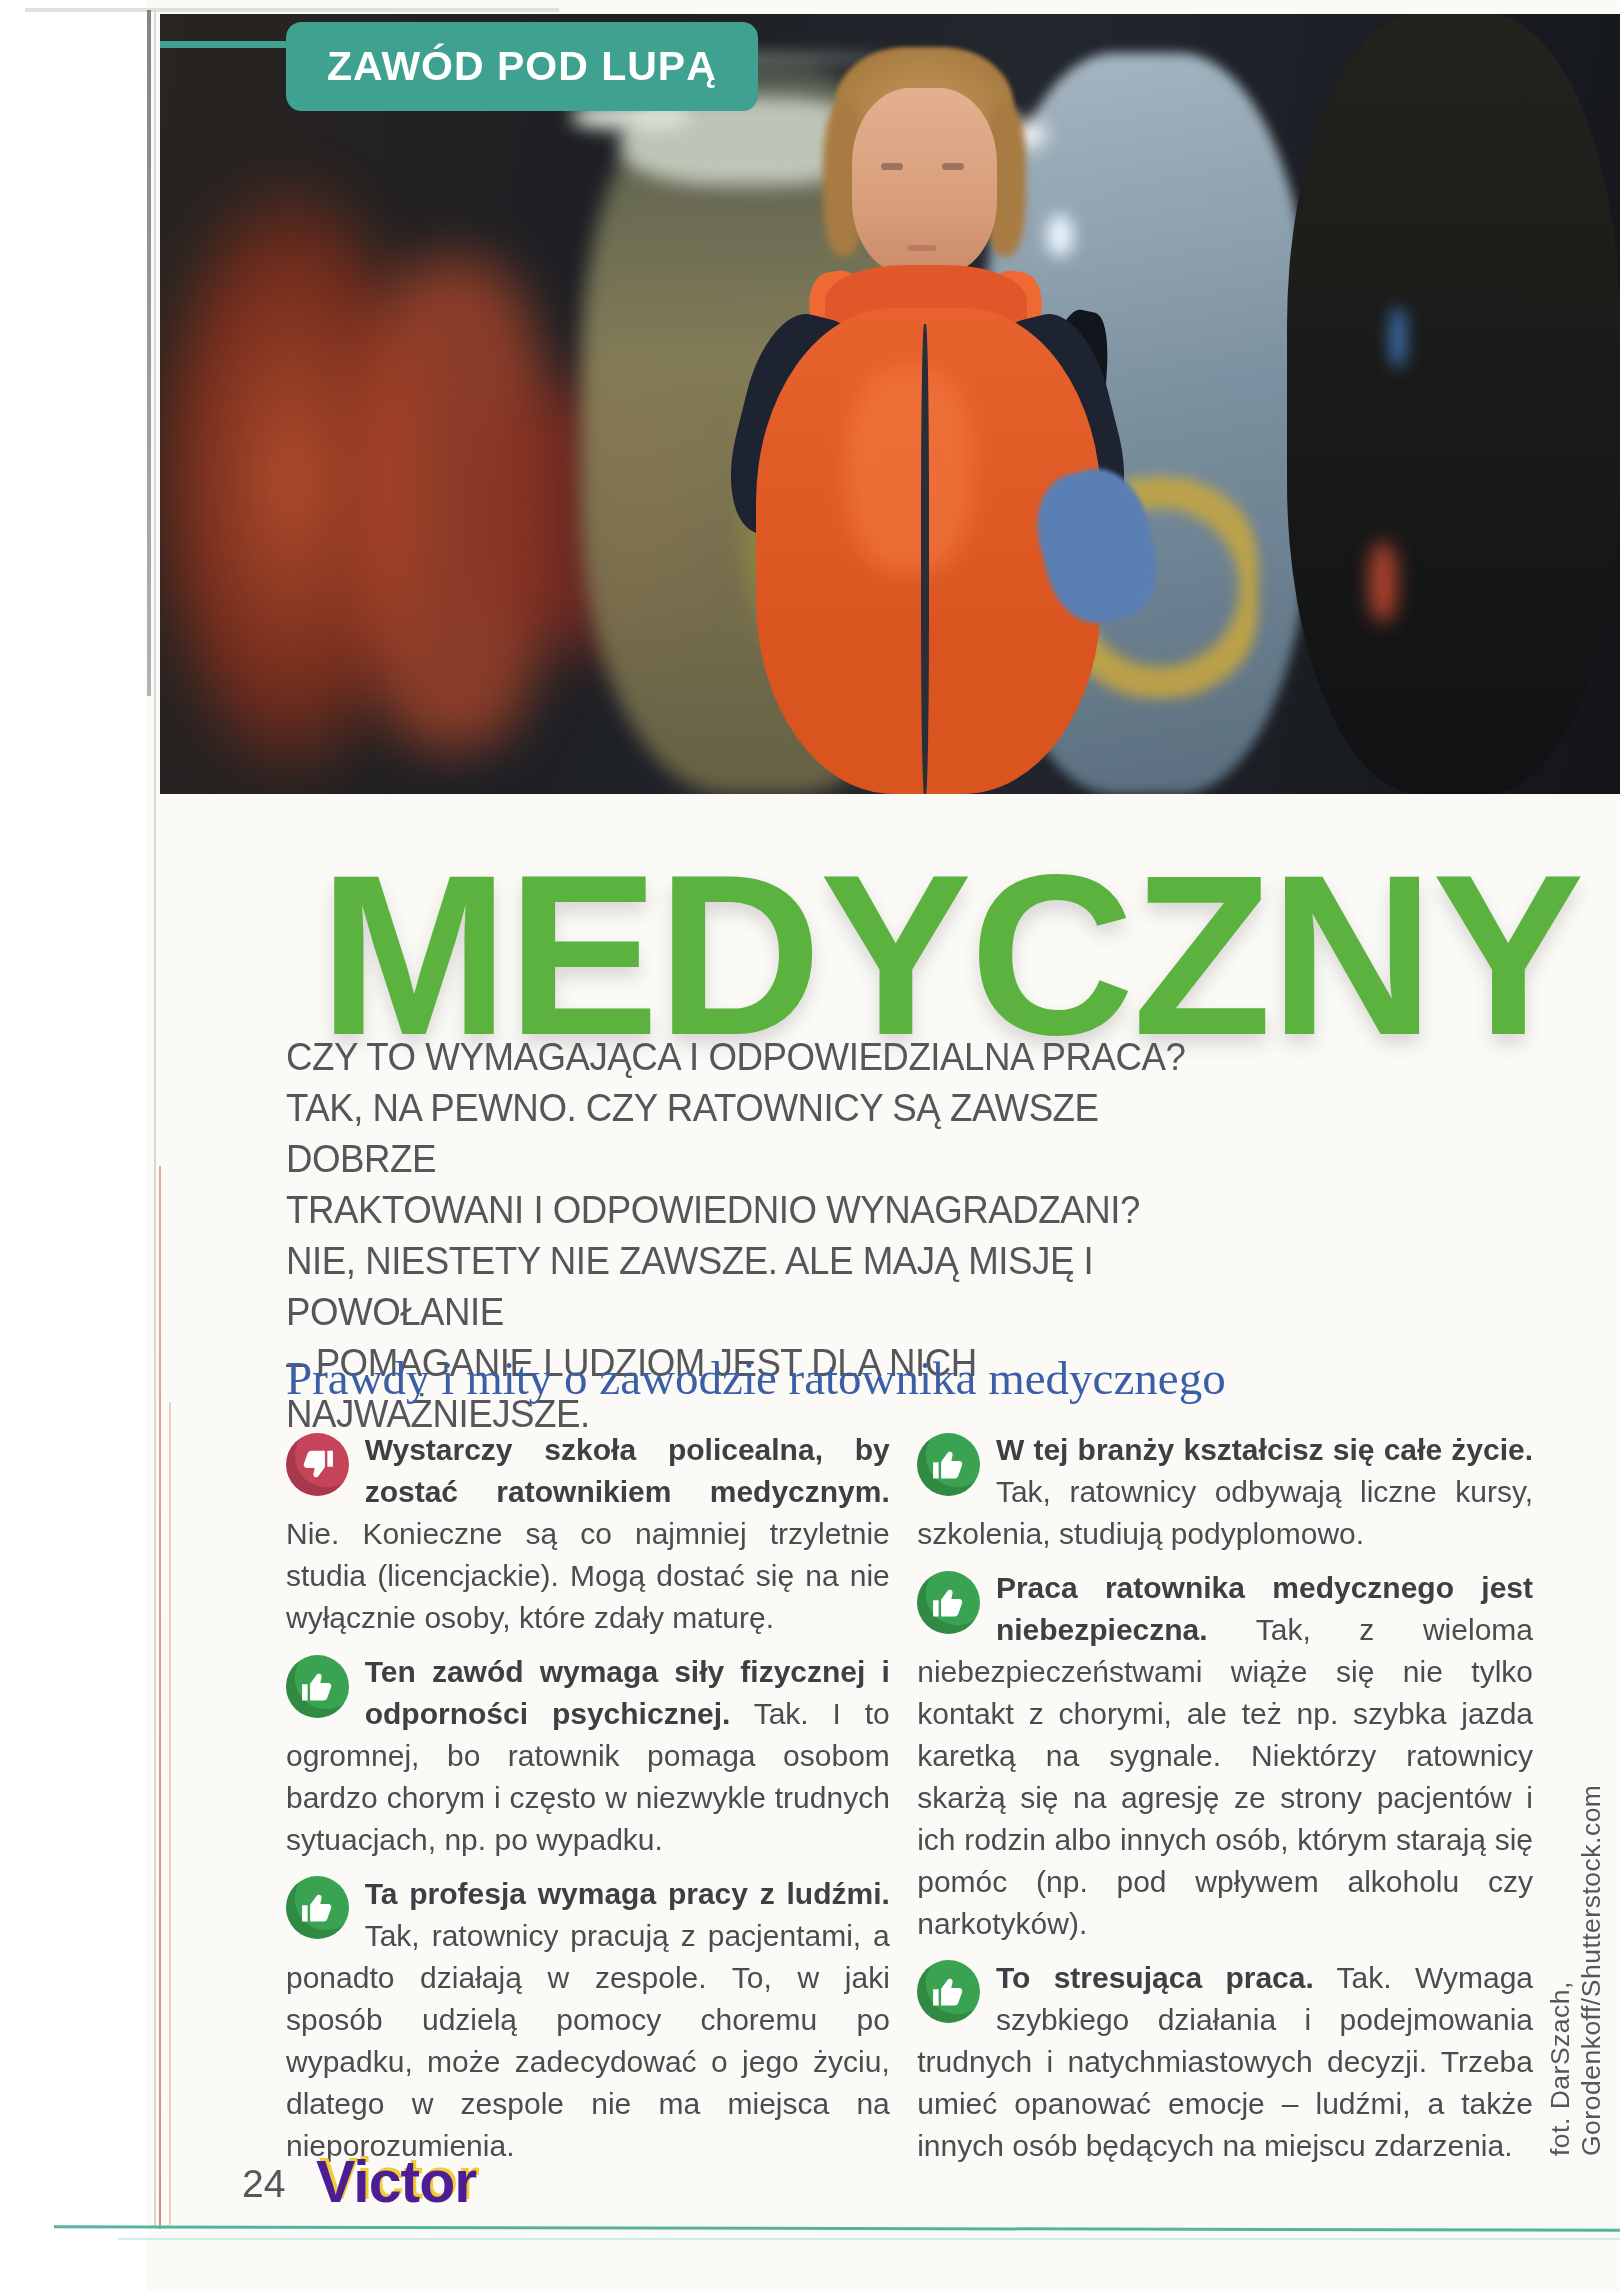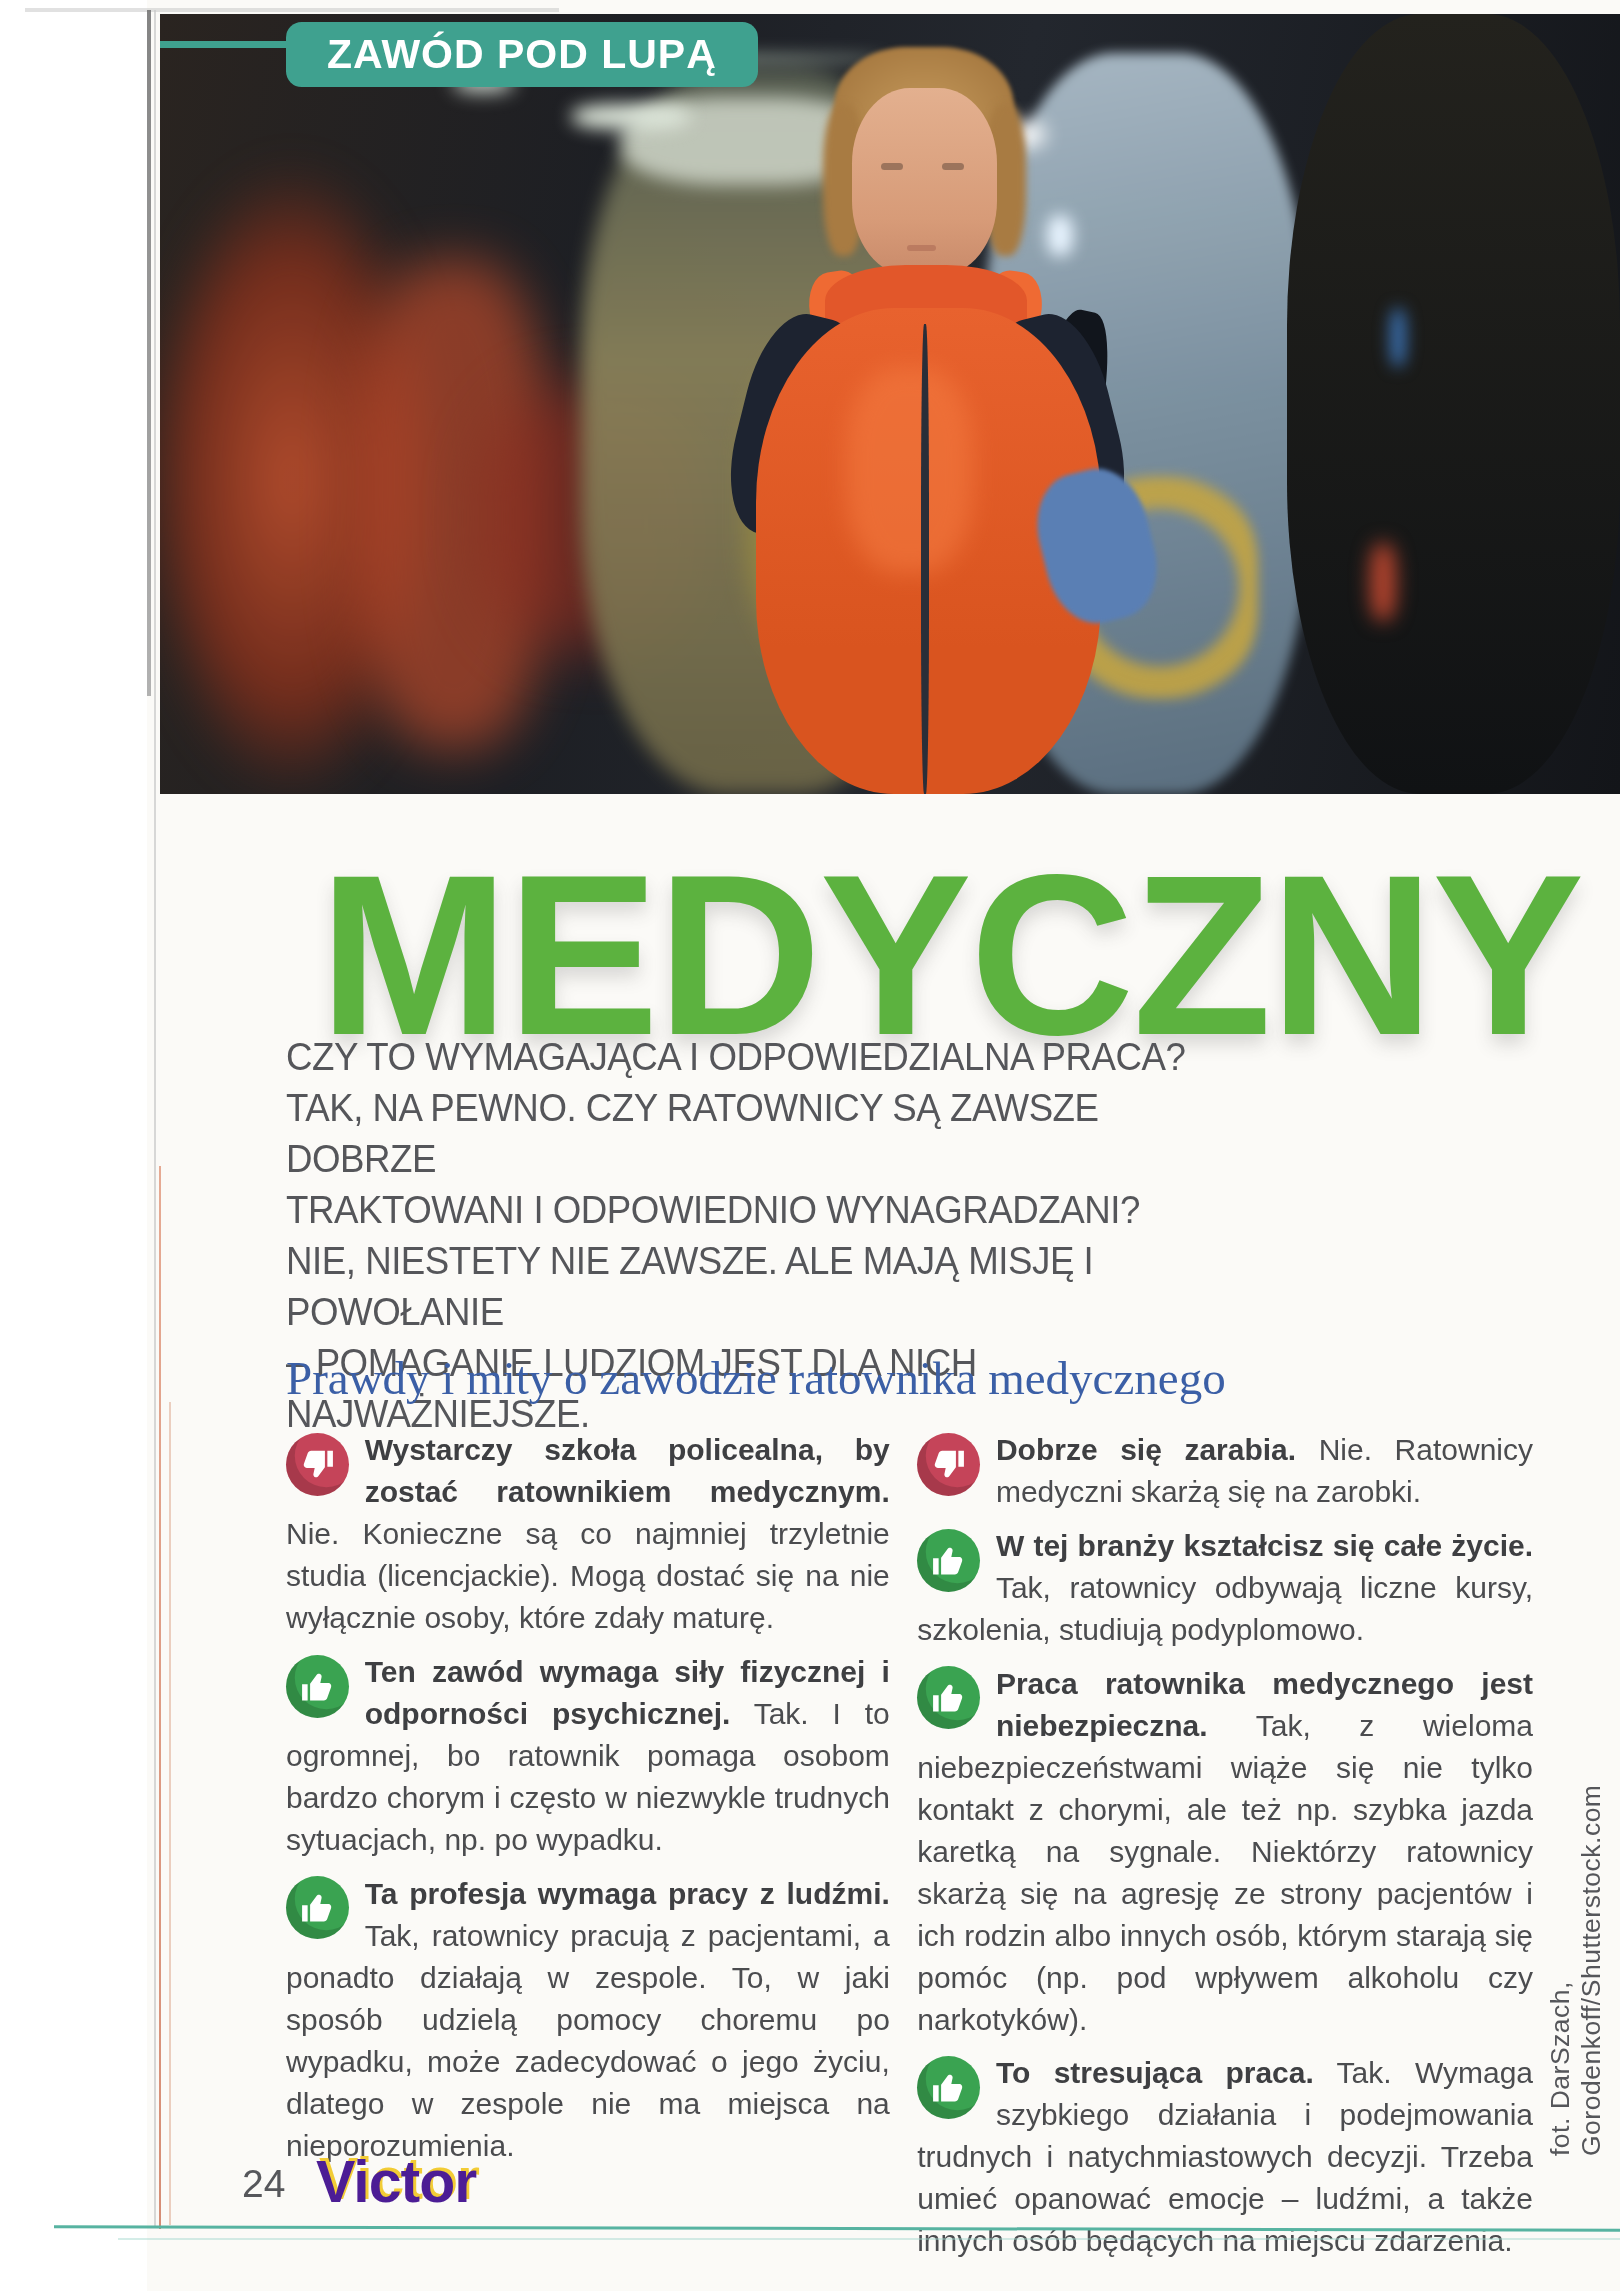--- a/index.html
+++ b/index.html
@@ -61,21 +61,21 @@
   .w-jacket{left:596px;top:294px;width:345px;height:486px;border-radius:27.4px 27.4px 0 0;
             background:linear-gradient(#e8622e,#d9541f 70%);}
   .j-shoulder-l{left:580px;top:300px;width:110px;height:225px;background:#1d2330;border-radius:29px;transform:rotate(14deg);}
   .j-shoulder-r{left:845px;top:300px;width:110px;height:225px;background:#1d2330;border-radius:29px;transform:rotate(-14deg);}
   .j-chest{left:686px;top:353px;width:127px;height:206px;background:#f47a40;filter:blur(11.8px);opacity:.6;}
   .j-zip{left:761px;top:310px;width:7.8px;height:470px;background:#2a2e38;border-radius:3.9px;}
   .w-glove{left:882px;top:456px;width:110px;height:152px;background:#5a7fb4;border-radius:40%;filter:blur(2px);transform:rotate(-14deg);}
 
   
   .badge-line{position:absolute;left:160px;top:41px;width:129px;height:6.9px;background:#3fa18f;}
-  .badge{position:absolute;left:286px;top:21.6px;height:65px;padding:0 41px;background:#3fa18f;
+  .badge{position:absolute;left:286px;top:21.6px;height:65px;padding:12px 41px;background:#3fa18f;
          border-radius:15.7px;display:flex;align-items:center;color:#ffffff;font-weight:700;
          font-size:41px;letter-spacing:1px;}
 
   
   .title{position:absolute;font-weight:700;line-height:1;letter-spacing:-2px;white-space:nowrap;}
   .title-blue{left:230px;top:655px;font-size:228px;color:#3a5fa9;
     text-shadow:8.8px 0 0 #fff,-8.8px 0 0 #fff,0 8.8px 0 #fff,0 -8.8px 0 #fff,
                 6.9px 6.9px 0 #fff,-6.9px 6.9px 0 #fff,6.9px -6.9px 0 #fff,-6.9px -6.9px 0 #fff,
                 8.8px 3.9px 0 #fff,-8.8px 3.9px 0 #fff,3.9px 8.8px 0 #fff,3.9px -8.8px 0 #fff,
                 0 17.6px 25.5px rgba(40,40,40,.35);}
@@ -199,28 +199,20 @@
         <span class="icon up">
             <svg viewBox="0 0 24 24">
               <path d="M2 10.5h3.6V21H2zM7.2 21h8.9c1 0 1.9-.63 2.2-1.57l2.5-7c.45-1.3-.5-2.63-1.88-2.63h-5.1l.83-3.9c.2-.97-.4-1.93-1.36-2.17-.74-.18-1.5.14-1.9.78L7.2 10.2z"></path>
             </svg>
           </span>
         <p><b>Ta profesja wymaga pracy z ludźmi.</b> <span>Tak, ratownicy pracują z pacjentami, a ponadto działają w zespole. To, w jaki sposób udzielą pomocy choremu po wypadku, może zadecydować o jego życiu, dlatego w zespole nie ma miejsca na nieporozumienia.</span></p>
       </div>
     </div>
     <div class="col right">
       <div class="item">
-        <span class="icon down">
-            <svg viewBox="0 0 24 24">
-              <path d="M2 10.5h3.6V21H2zM7.2 21h8.9c1 0 1.9-.63 2.2-1.57l2.5-7c.45-1.3-.5-2.63-1.88-2.63h-5.1l.83-3.9c.2-.97-.4-1.93-1.36-2.17-.74-.18-1.5.14-1.9.78L7.2 10.2z"></path>
-            </svg>
-          </span>
-        <p><b>Dobrze się zarabia.</b> <span>Nie. Ratownicy medyczni skarżą się na zarobki.</span></p>
-      </div>
-      <div class="item">
         <span class="icon up">
             <svg viewBox="0 0 24 24">
               <path d="M2 10.5h3.6V21H2zM7.2 21h8.9c1 0 1.9-.63 2.2-1.57l2.5-7c.45-1.3-.5-2.63-1.88-2.63h-5.1l.83-3.9c.2-.97-.4-1.93-1.36-2.17-.74-.18-1.5.14-1.9.78L7.2 10.2z"></path>
             </svg>
           </span>
         <p><b>W tej branży kształcisz się całe życie.</b> <span>Tak, ratownicy odbywają liczne kursy, szkolenia, studiują podyplomowo.</span></p>
       </div>
       <div class="item">
         <span class="icon up">
             <svg viewBox="0 0 24 24">

